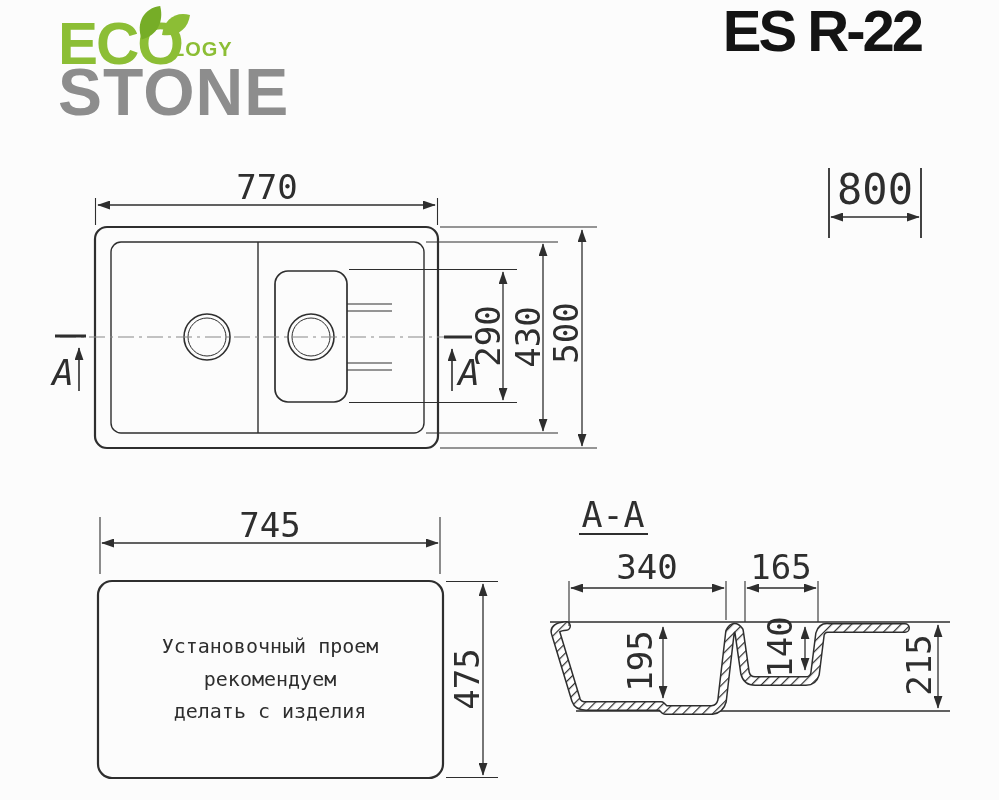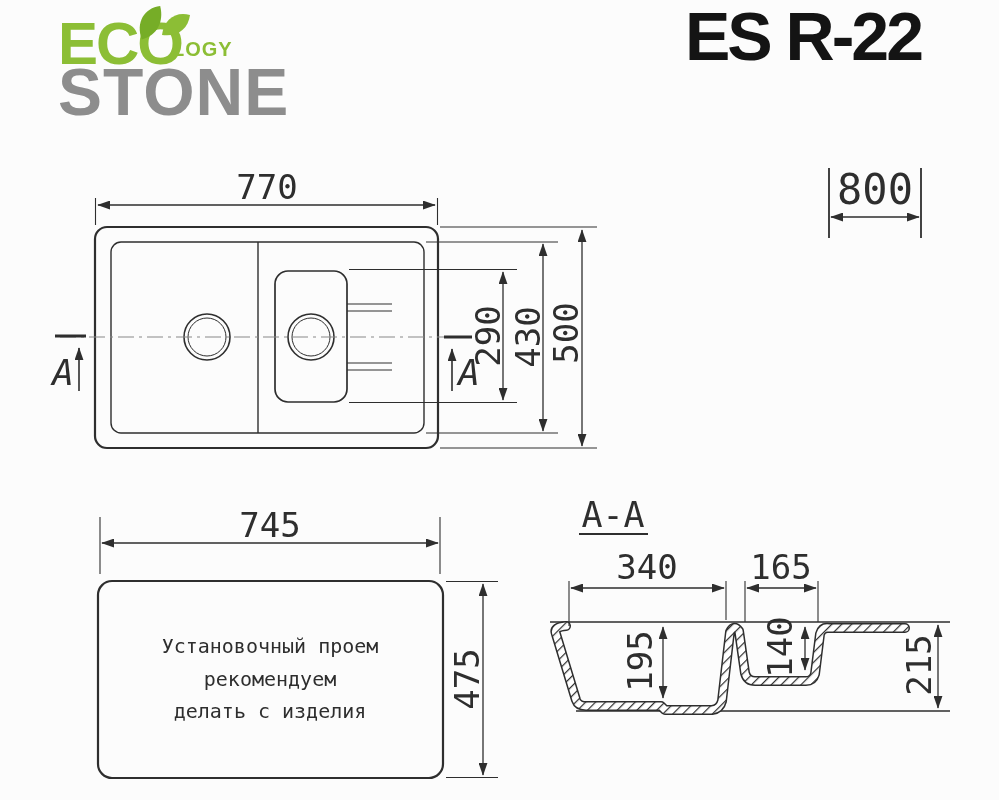--- a/index.html
+++ b/index.html
@@ -21,21 +21,21 @@
     font-size:20px;font-weight:bold;letter-spacing:1px;color:#8cbe35;
   }
   .logo .stone{
     position:absolute;left:0;top:47px;
     font-size:66px;font-weight:bold;line-height:1;letter-spacing:1px;
     color:#8d8d8d;
   }
   
   .model{
     position:absolute;top:2px;right:78px;
-    font-size:68px;font-weight:bold;letter-spacing:-3px;line-height:1;
+    font-size:58px;font-weight:bold;letter-spacing:-3px;line-height:1;
     color:#141414;
   }
   
   svg.drawing{position:absolute;left:0;top:0;}
   svg.drawing text{
     font-family:"DejaVu Sans Mono","Liberation Mono",monospace;
     fill:#2e2e2e;
   }
   .dim-num{font-size:34px;}
   .dim-num-big{font-size:42px;}

